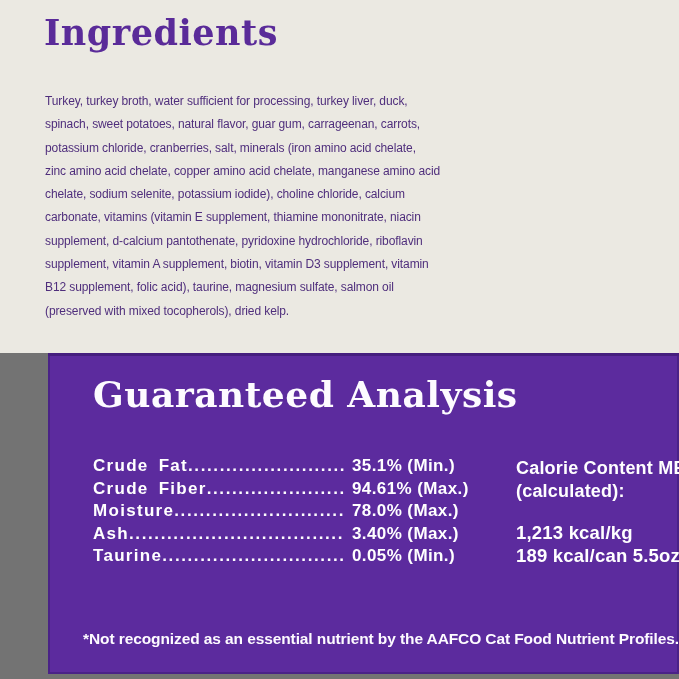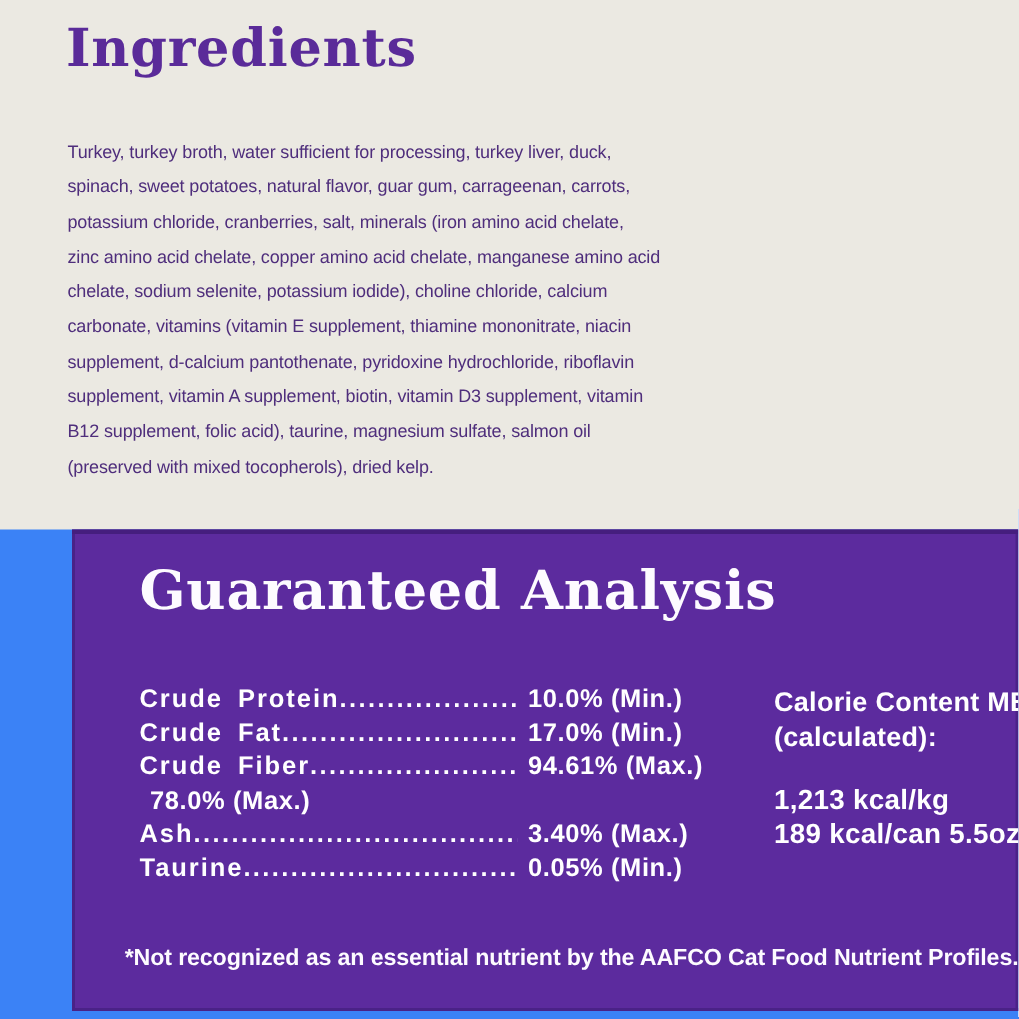--- a/index.html
+++ b/index.html
@@ -1,21 +1,21 @@
 <!DOCTYPE html>
 <html><head>
 <meta charset="utf-8">
 <style>
   html, body { margin: 0; padding: 0; background: #ffffff; }
   .label {
     position: relative;
     width: 679px;
     height: 679px;
     overflow: hidden;
-    background: #3b82f6;
+    background: #737373;
     font-family: "Liberation Sans", sans-serif;
   }
   
   .ingredients-section {
     position: absolute;
     top: 0; left: 0; right: 0;
     height: 353px;
     background: #ebe9e2;
   }
   .ingredients-title {
@@ -147,40 +147,37 @@
 B12 supplement, folic acid), taurine, magnesium sulfate, salmon oil
 (preserved with mixed tocopherols), dried kelp.</p>
   </section>
 
   <section class="analysis-section">
     <h2 class="analysis-title">Guaranteed Analysis</h2>
 
     <div class="ga-table">
       <div class="ga-row">
         <span class="ga-left">
-          <span class="ga-name">Crude Protein</span>
-          <span class="ga-dots"></span>
-        </span>
-        <span class="ga-value">10.0% (Min.)</span>
-      </div>
-      <div class="ga-row">
-        <span class="ga-left">
           <span class="ga-name">Crude Fat</span>
           <span class="ga-dots"></span>
         </span>
-        <span class="ga-value">17.0% (Min.)</span>
+        <span class="ga-value">35.1% (Min.)</span>
       </div>
       <div class="ga-row">
         <span class="ga-left">
           <span class="ga-name">Crude Fiber</span>
           <span class="ga-dots"></span>
         </span>
         <span class="ga-value">94.61% (Max.)</span>
       </div>
       <div class="ga-row">
+        <span class="ga-left">
+          <span class="ga-name">Moisture</span>
+          <span class="ga-dots"></span>
+        </span>
         <span class="ga-value">78.0% (Max.)</span>
       </div>
       <div class="ga-row">
         <span class="ga-left">
           <span class="ga-name">Ash</span>
           <span class="ga-dots"></span>
         </span>
         <span class="ga-value">3.40% (Max.)</span>
       </div>
       <div class="ga-row">

